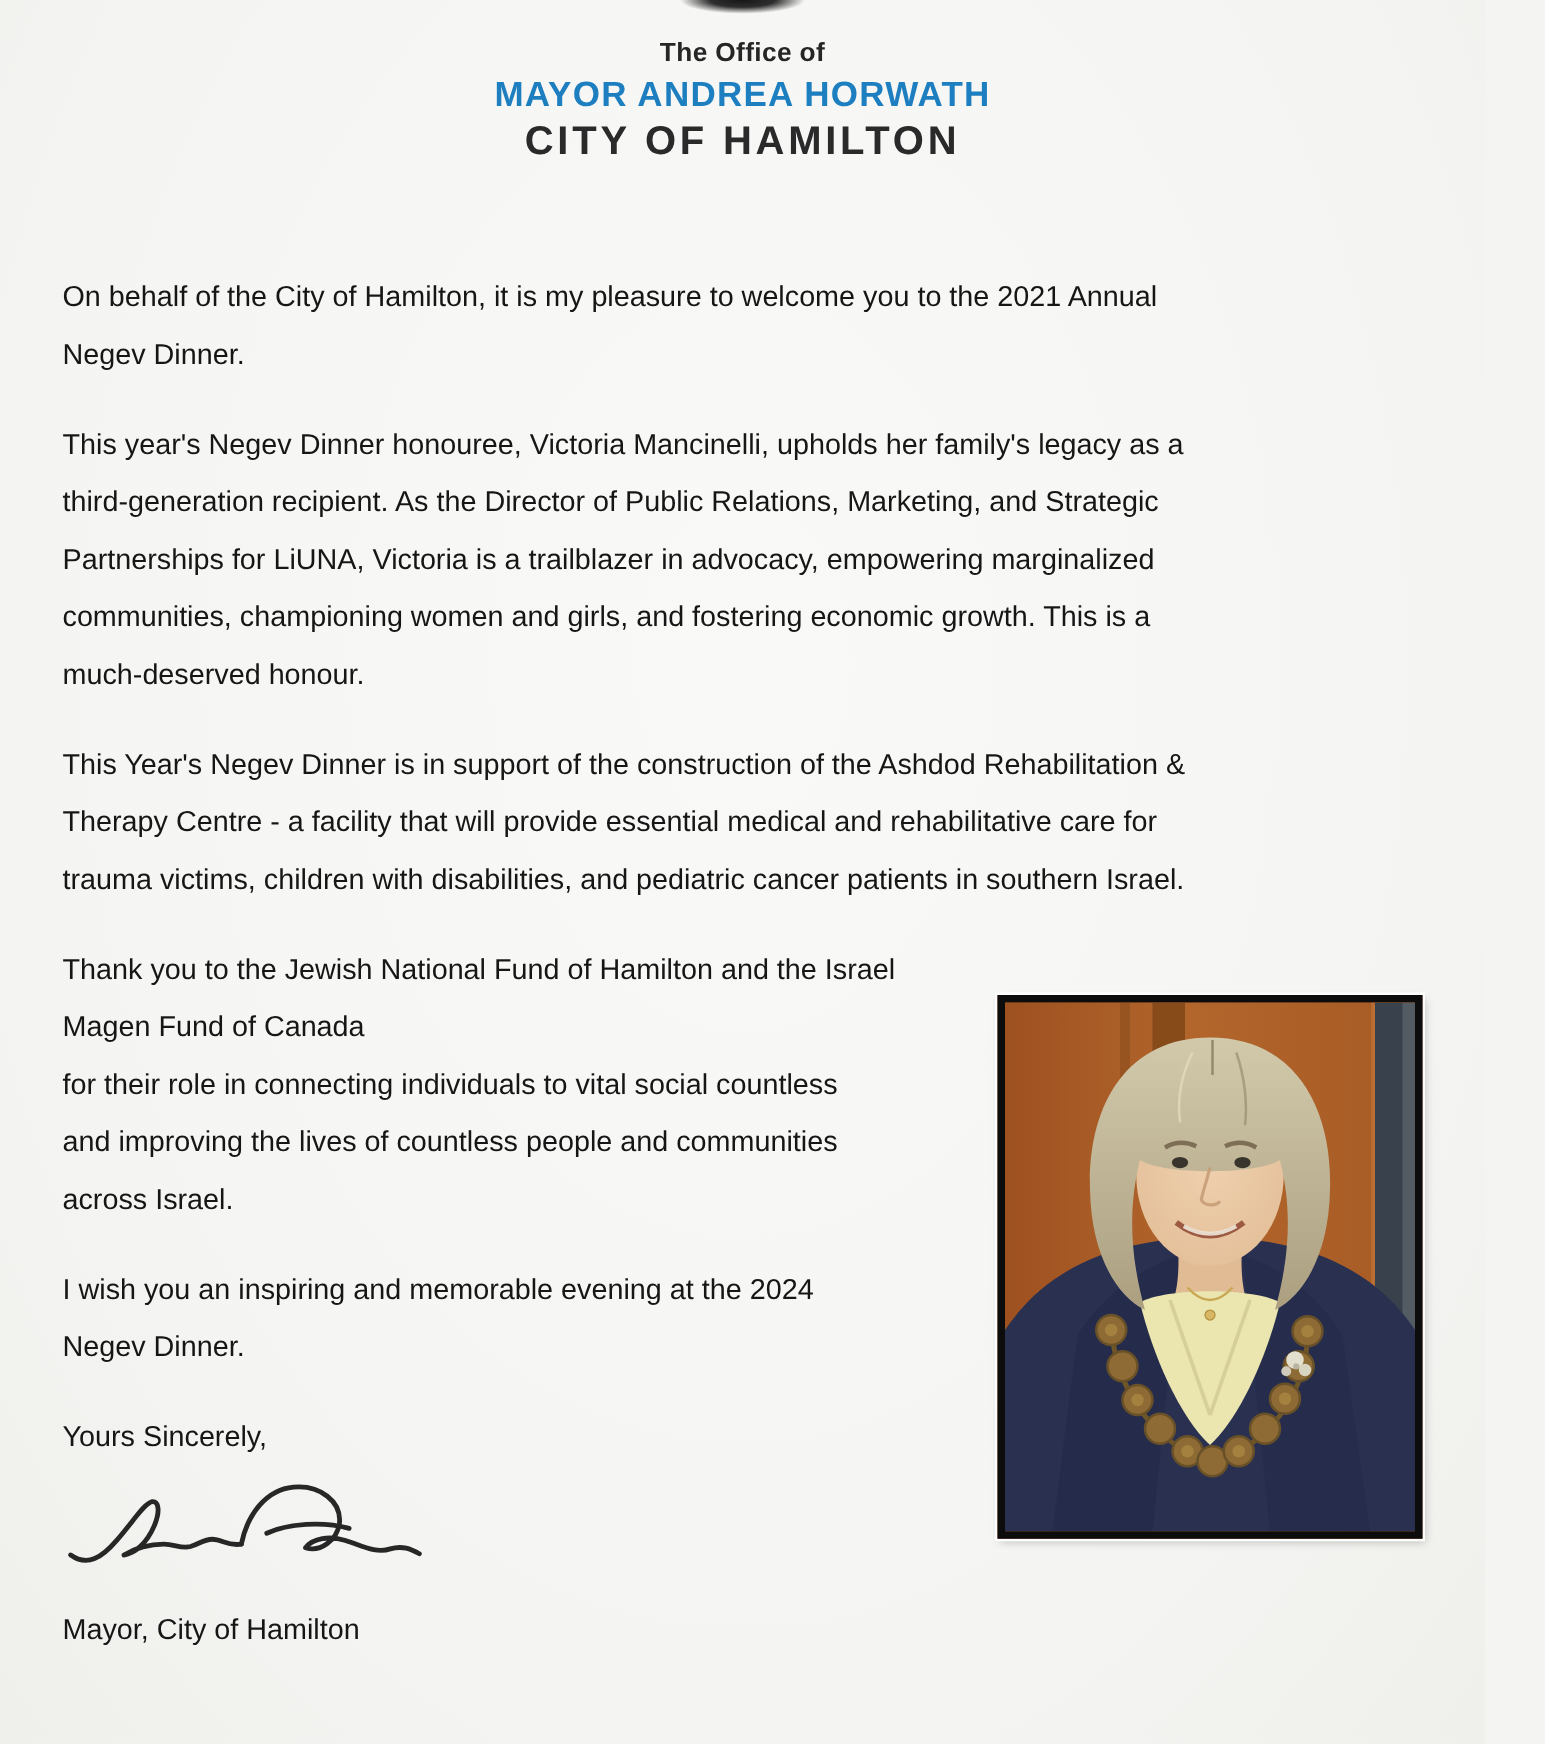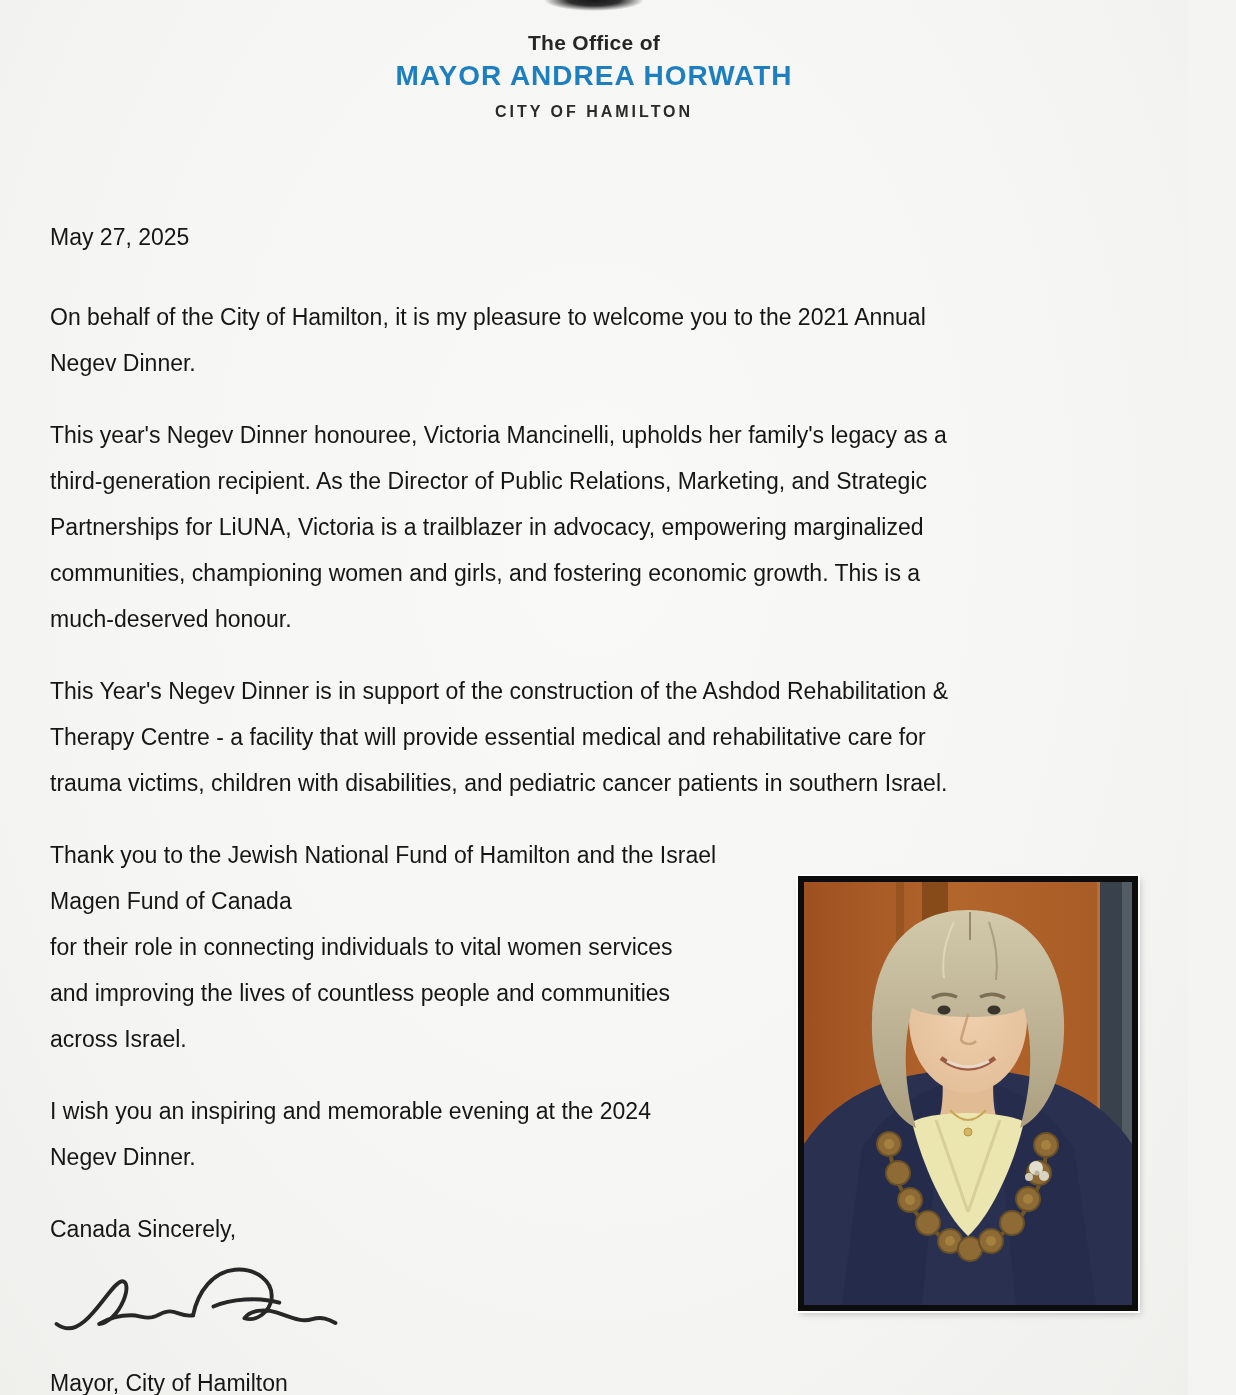--- a/index.html
+++ b/index.html
@@ -18,21 +18,21 @@
   }
   
   .logo-remnant{
     position:absolute;top:-11px;left:50%;transform:translateX(-50%);
     width:100px;height:22px;border-radius:50%;
     background:radial-gradient(closest-side,#161616 0%,#2e2e2e 52%,rgba(110,110,110,0) 100%);
   }
   header{ text-align:center; padding-top:30px; }
   .office-line{ font-size:21px; font-weight:700; color:#262626; line-height:26px; letter-spacing:.3px;}
   .mayor-name{ font-size:28px; font-weight:700; color:#1e7fc0; line-height:40px; letter-spacing:1px;}
-  .city-line{ font-size:16px; font-weight:700; color:#2a2a2a; line-height:32px; letter-spacing:3px;}
+  .city-line{ font-size:32px; font-weight:700; color:#2a2a2a; line-height:32px; letter-spacing:3px;}
   main{ padding:0 50px; margin-top:86px; font-size:23px; line-height:46px; }
   main p{ margin:0 0 26px 0; white-space:pre-line; }
   .date{ margin-bottom:34px; }
   .photo-frame{
     float:right;
     width:328px;height:423px;
     margin:44px 0 14px 12px;
     border:6px solid #0c0c0c;
     box-shadow:0 0 0 2px #fdfdfd, 2px 3px 7px rgba(0,0,0,.22);
     background:#a85a22;
@@ -49,21 +49,20 @@
 
   <div class="logo-remnant"></div>
 
   <header>
     <div class="office-line">The Office of</div>
     <div class="mayor-name">MAYOR ANDREA HORWATH</div>
     <div class="city-line">CITY OF HAMILTON</div>
   </header>
 
   <main>
-    <p class="date">May 27, 2025</p>
 
     <p>On behalf of the City of Hamilton, it is my pleasure to welcome you to the 2021 Annual
 Negev Dinner.</p>
     <p>This year's Negev Dinner honouree, Victoria Mancinelli, upholds her family's legacy as a
 third-generation recipient. As the Director of Public Relations, Marketing, and Strategic
 Partnerships for LiUNA, Victoria is a trailblazer in advocacy, empowering marginalized
 communities, championing women and girls, and fostering economic growth. This is a
 much-deserved honour.</p>
     <p>This Year's Negev Dinner is in support of the construction of the Ashdod Rehabilitation &amp;
 Therapy Centre - a facility that will provide essential medical and rehabilitative care for
@@ -147,27 +146,27 @@
         </g>
 
         <circle cx="232" cy="286" r="7" fill="#e3dfcf"></circle>
         <circle cx="240" cy="294" r="5" fill="#d8d4c2"></circle>
         <circle cx="225" cy="295" r="4" fill="#cfcaba"></circle>
         <circle cx="233" cy="291" r="2.5" fill="#b9b4a2"></circle>
       </svg>
     </aside>
 
     <p>Thank you to the Jewish National Fund of Hamilton and the Israel Magen Fund of Canada
-for their role in connecting individuals to vital women services
+for their role in connecting individuals to vital social countless
 and improving the lives of countless people and communities
 across Israel.</p>
     <p>I wish you an inspiring and memorable evening at the 2024
 Negev Dinner.</p>
 
-    <p class="closing">Canada Sincerely,</p>
+    <p class="closing">Yours Sincerely,</p>
 
     <div class="signature" aria-label="Andrea Horwath signature">
       <svg width="300" height="92" viewBox="0 0 300 95" xmlns="http://www.w3.org/2000/svg">
         <g stroke="#161616" stroke-width="4" fill="none" stroke-linecap="round" stroke-linejoin="round" opacity="0.92">
           <path d="M6 64 C20 74 32 66 44 52 C58 36 66 22 73 20 C79 19 80 28 75 40 C69 54 59 63 50 64 C60 58 72 55 83 55 C92 55 97 59 105 57 C112 55 116 51 123 51 C131 51 136 57 147 55"></path>
           <path d="M147 55 C152 30 168 10 190 8 C212 6 230 20 228 38 C226 52 212 62 200 58 C206 50 220 48 233 52 C246 56 258 63 270 59 C280 56 287 59 294 63"></path>
           <path d="M168 46 C186 38 214 36 236 42"></path>
         </g>
       </svg>
     </div>

